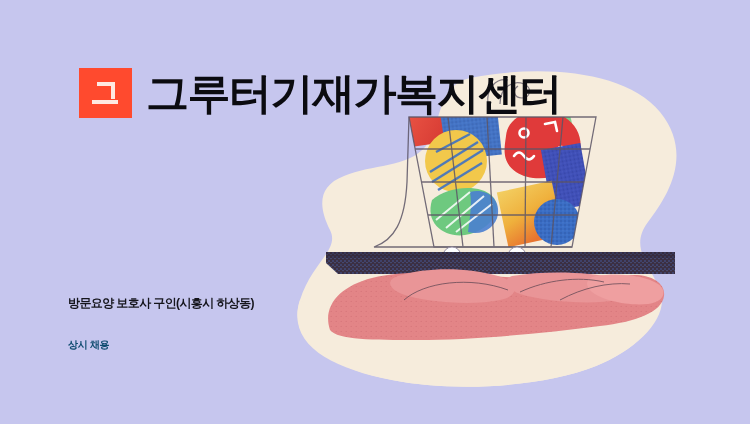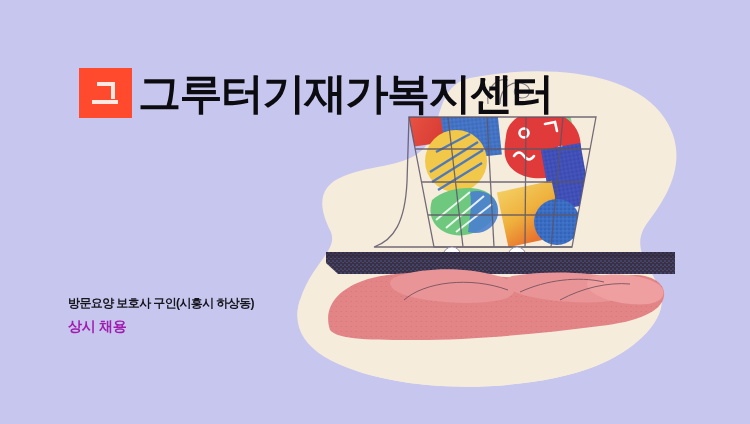--- a/index.html
+++ b/index.html
@@ -27,21 +27,21 @@
     height: 424px;
   }
 
   
   .brand-row {
     position: absolute;
     left: 64px;
     top: 68px;
     display: flex;
     align-items: center;
-    gap: 6px;
+    gap: 14px;
     z-index: 5;
     padding-left: 15px;
   }
   .logo-mark {
     width: 53px;
     height: 50px;
     background: #ff4a2e;
     position: relative;
     flex: 0 0 auto;
   }
@@ -86,24 +86,24 @@
     font-size: 12px;
     font-weight: 700;
     color: #15151c;
     letter-spacing: -0.6px;
     white-space: nowrap;
     z-index: 5;
   }
   .job-status {
     position: absolute;
     left: 68px;
-    top: 318px;
-    font-size: 14px;
+    top: 338px;
+    font-size: 10px;
     font-weight: 700;
-    color: #a21caf;
+    color: #0c4a6e;
     letter-spacing: -0.3px;
     white-space: nowrap;
     z-index: 5;
   }
 </style>
 </head>
 <body>
 
 <div class="banner">
 

